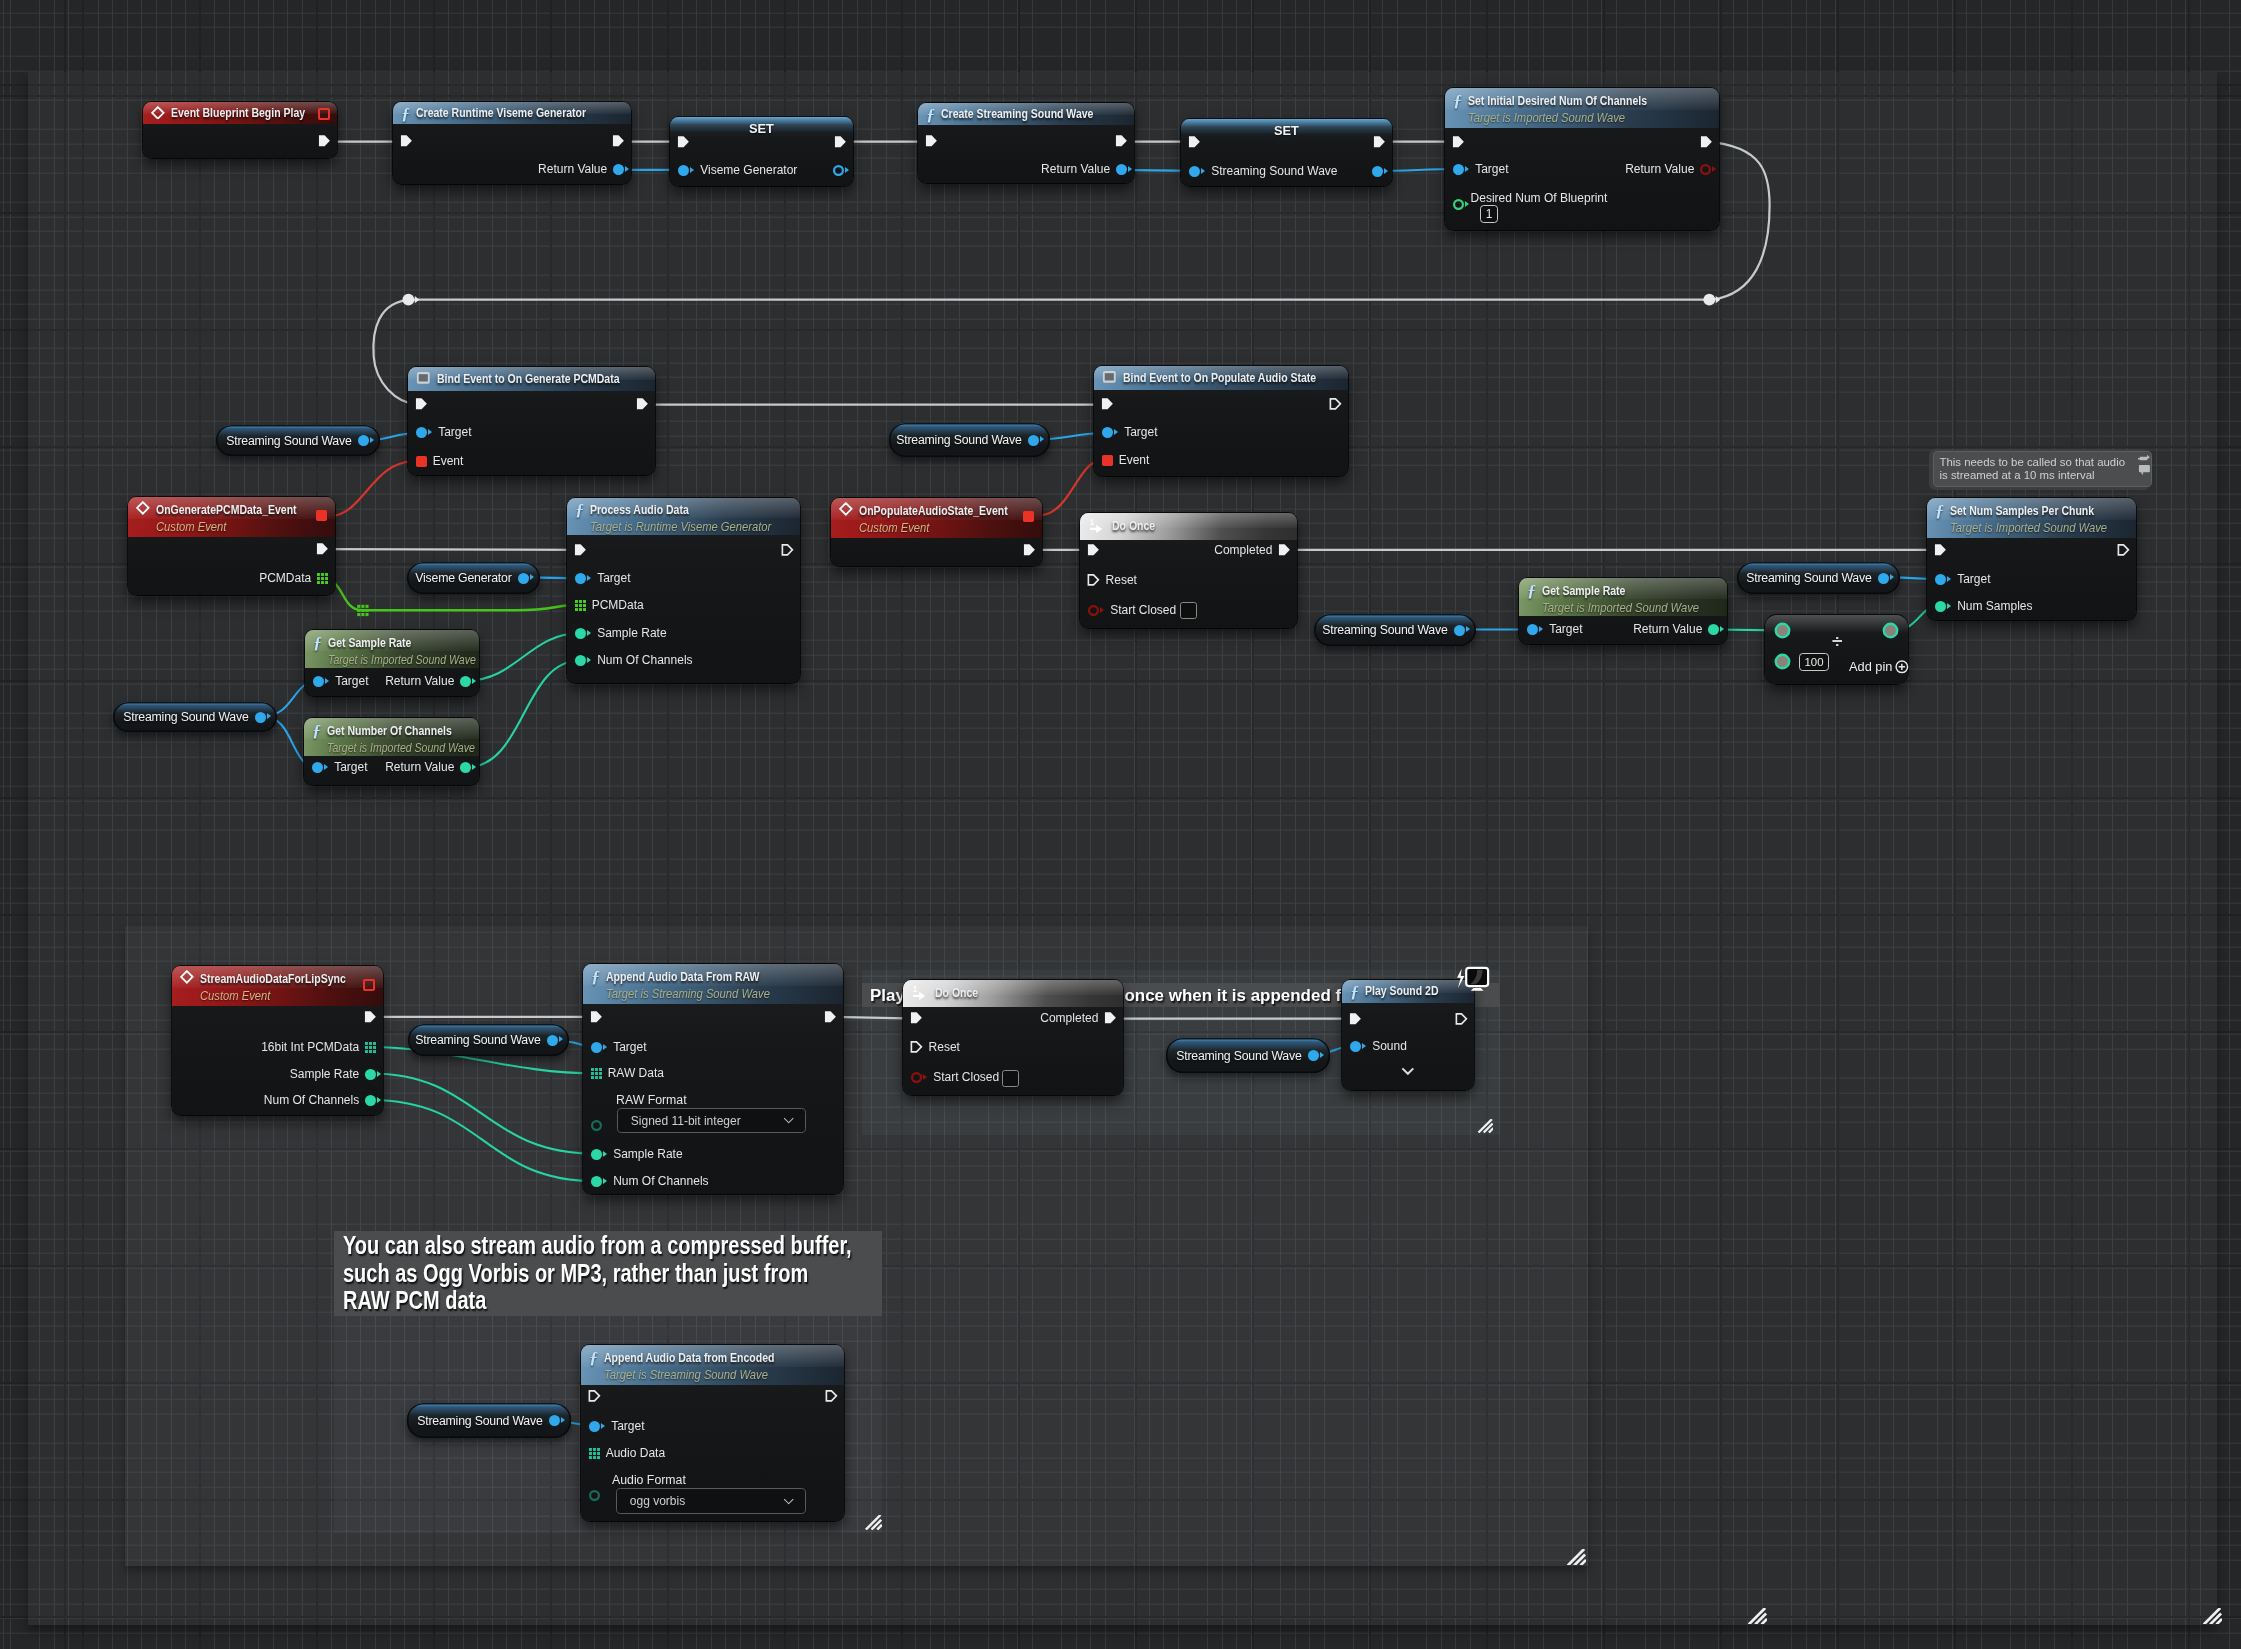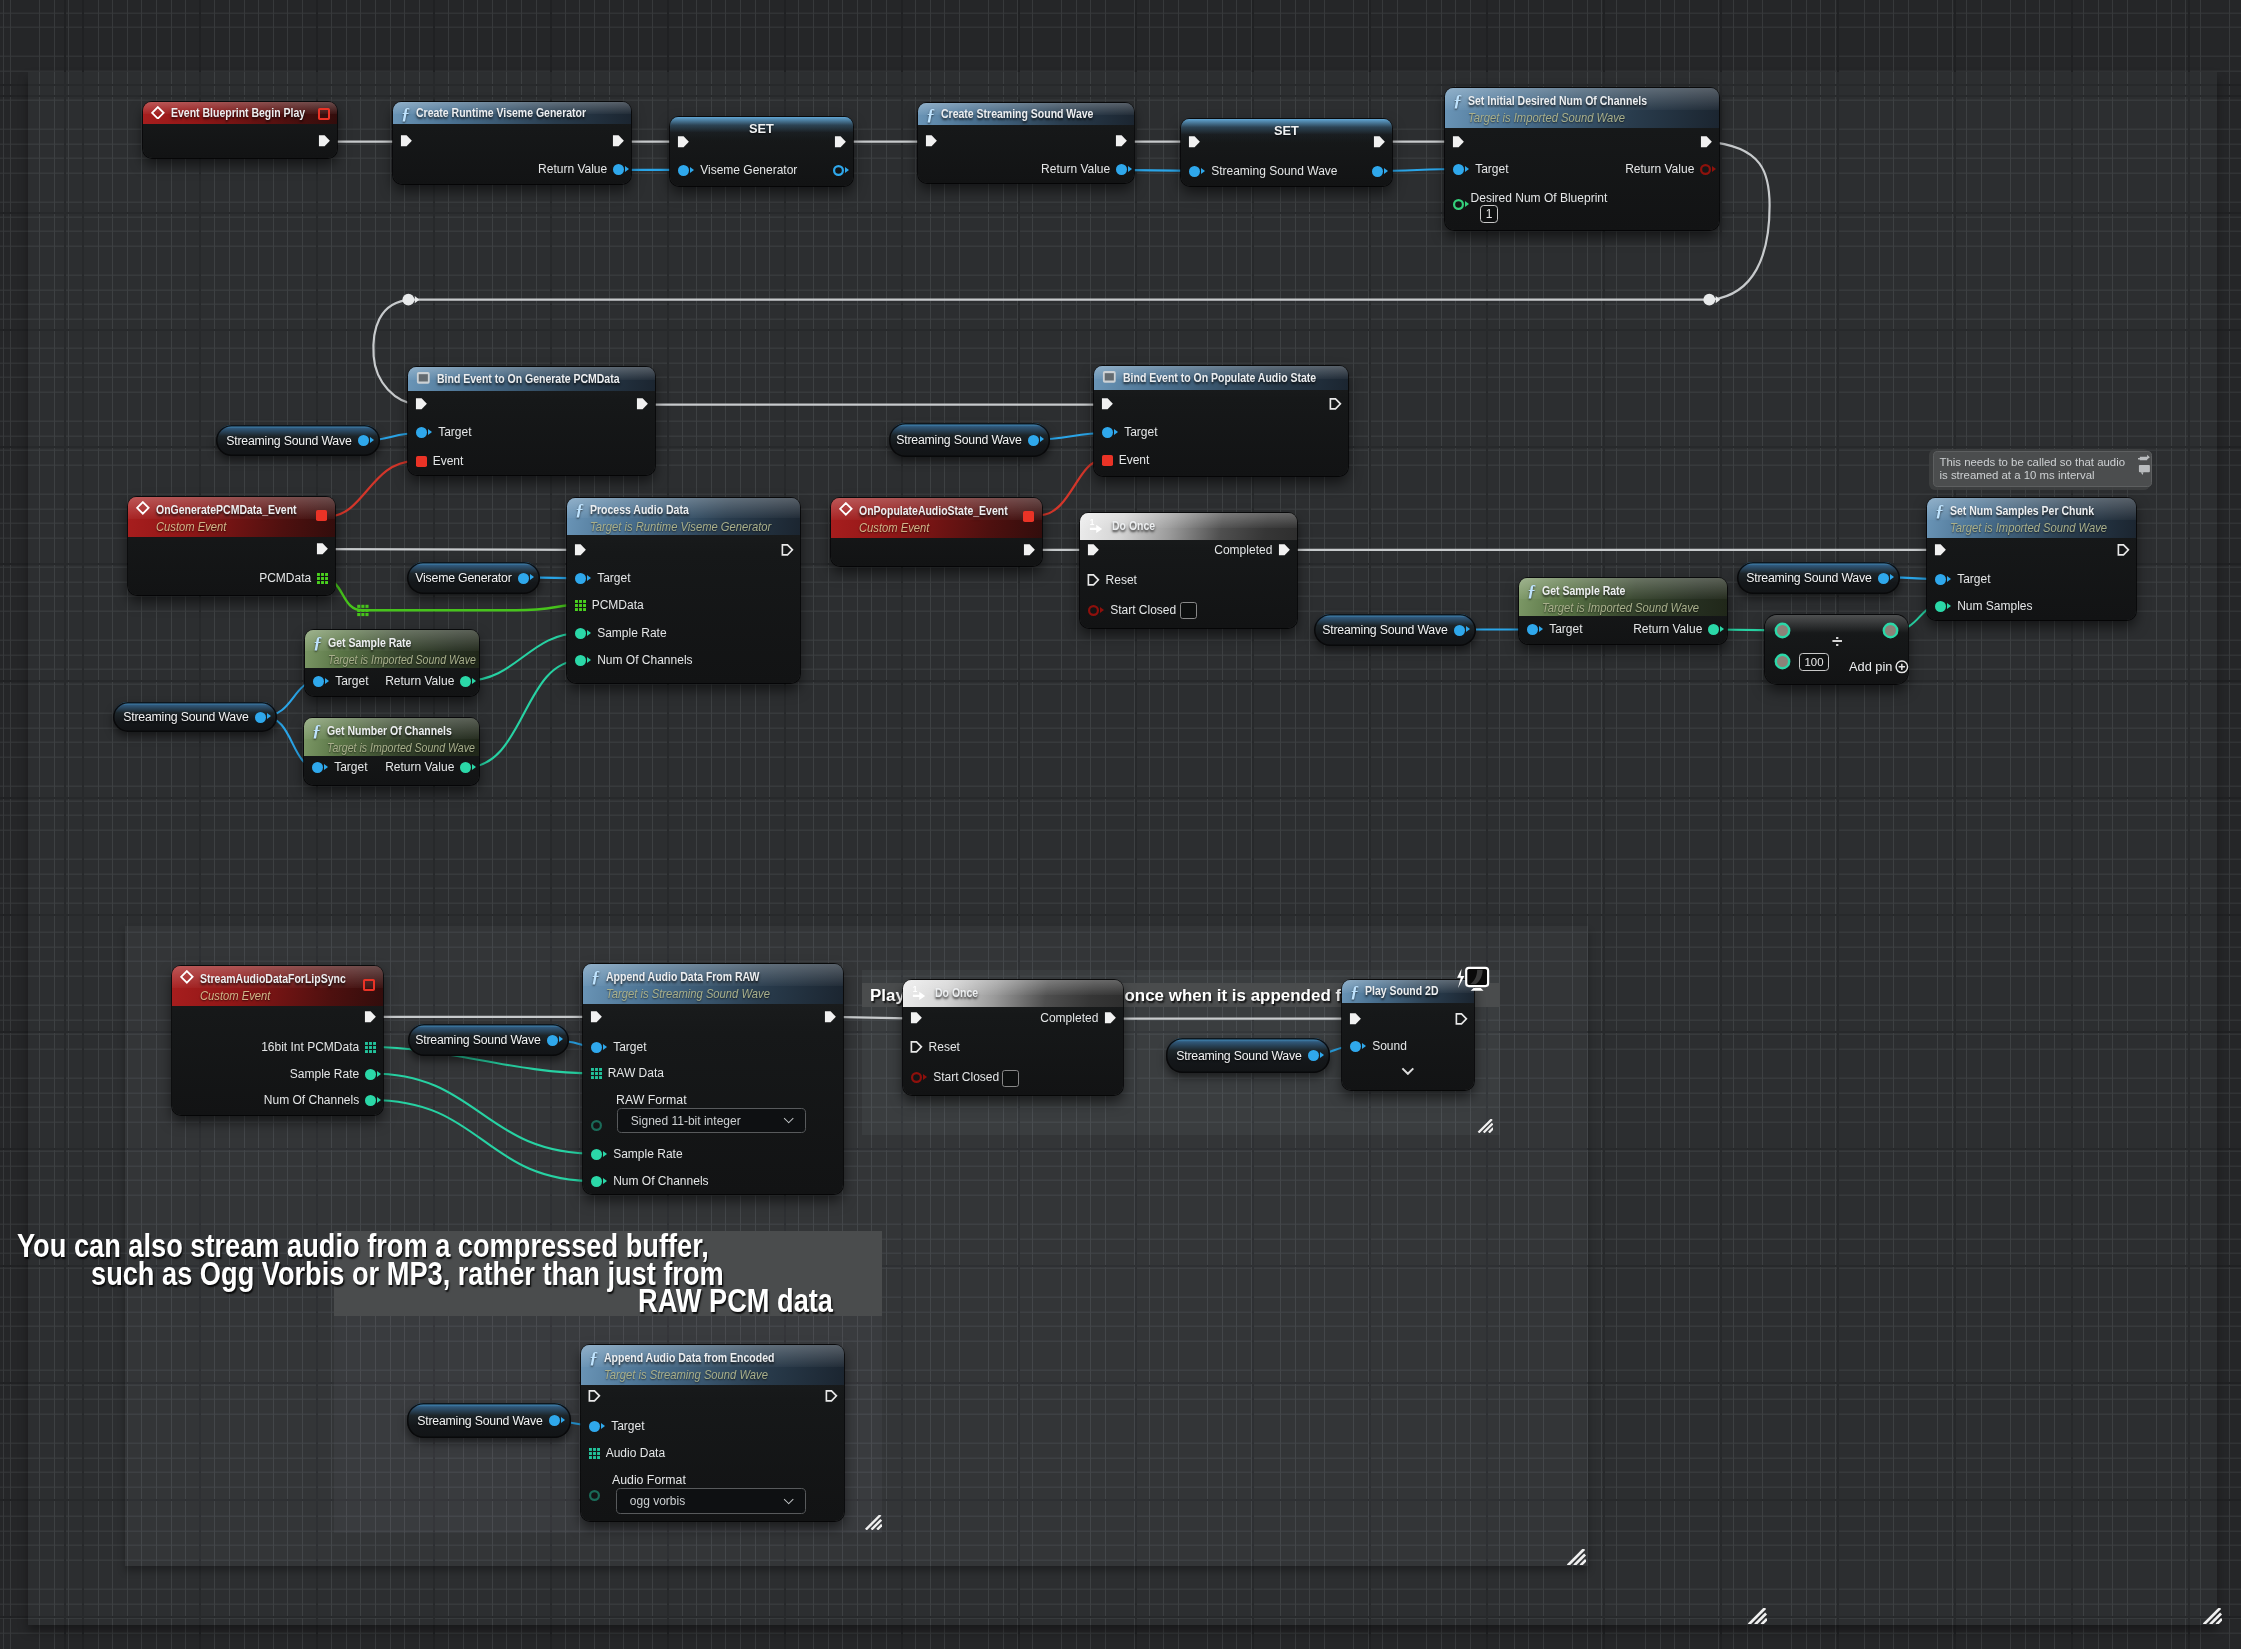--- a/index.html
+++ b/index.html
@@ -76,21 +76,21 @@
 <div id="cv">
 
 <div class="cbody" style="left:28px;top:72px;width:2189px;height:1553px;background:rgba(215,225,235,0.045);box-shadow:0 5.5px 9.1px rgba(0,0,0,0.35);"></div>
 <div class="cbody" style="left:125px;top:926px;width:1463px;height:640px;background:rgba(205,215,225,0.045);box-shadow:0 4.6px 7.3px rgba(0,0,0,0.3);"></div>
 <div class="cbody" style="left:862px;top:970px;width:638px;height:165px;background:rgba(205,215,225,0.05);"></div>
 <div class="cbody" style="left:334px;top:1316px;width:548px;height:217px;background:rgba(205,215,225,0.045);"></div>
 
 <div class="ctitle" style="left:862px;top:947px;width:638px;height:24px;font-size:17.4px;margin-top:36px;">
       <div class="ctx" style="margin-left:8.2px;transform:scaleX(0.975);">Play back the sound wave only once when it is appended for the first time</div>
     </div>
-<div class="ctitle" style="left:334px;top:1231px;width:548px;height:85px;font-size:34px;line-height:27.4px;align-items:flex-end;">
+<div class="ctitle" style="left:334px;top:1231px;width:548px;height:85px;font-size:25px;line-height:27.4px;">
       <div class="ctx" style="margin-left:9.1px;transform:scaleX(0.80);">You can also stream audio from a compressed buffer,</div>
       <div class="ctx" style="margin-left:9.1px;transform:scaleX(0.80);">such as Ogg Vorbis or MP3, rather than just from</div>
       <div class="ctx" style="margin-left:9.1px;transform:scaleX(0.80);">RAW PCM data</div>
     </div>
 
 <svg class="handle" style="left:1566px;top:1549px;" viewBox="0 0 22 18">
       <g stroke="#f0f0f0" stroke-width="3">
         <line x1="2" y1="18" x2="20" y2="0"></line>
         <line x1="9" y1="18" x2="21" y2="6"></line>
         <line x1="16" y1="18" x2="22" y2="12"></line>

